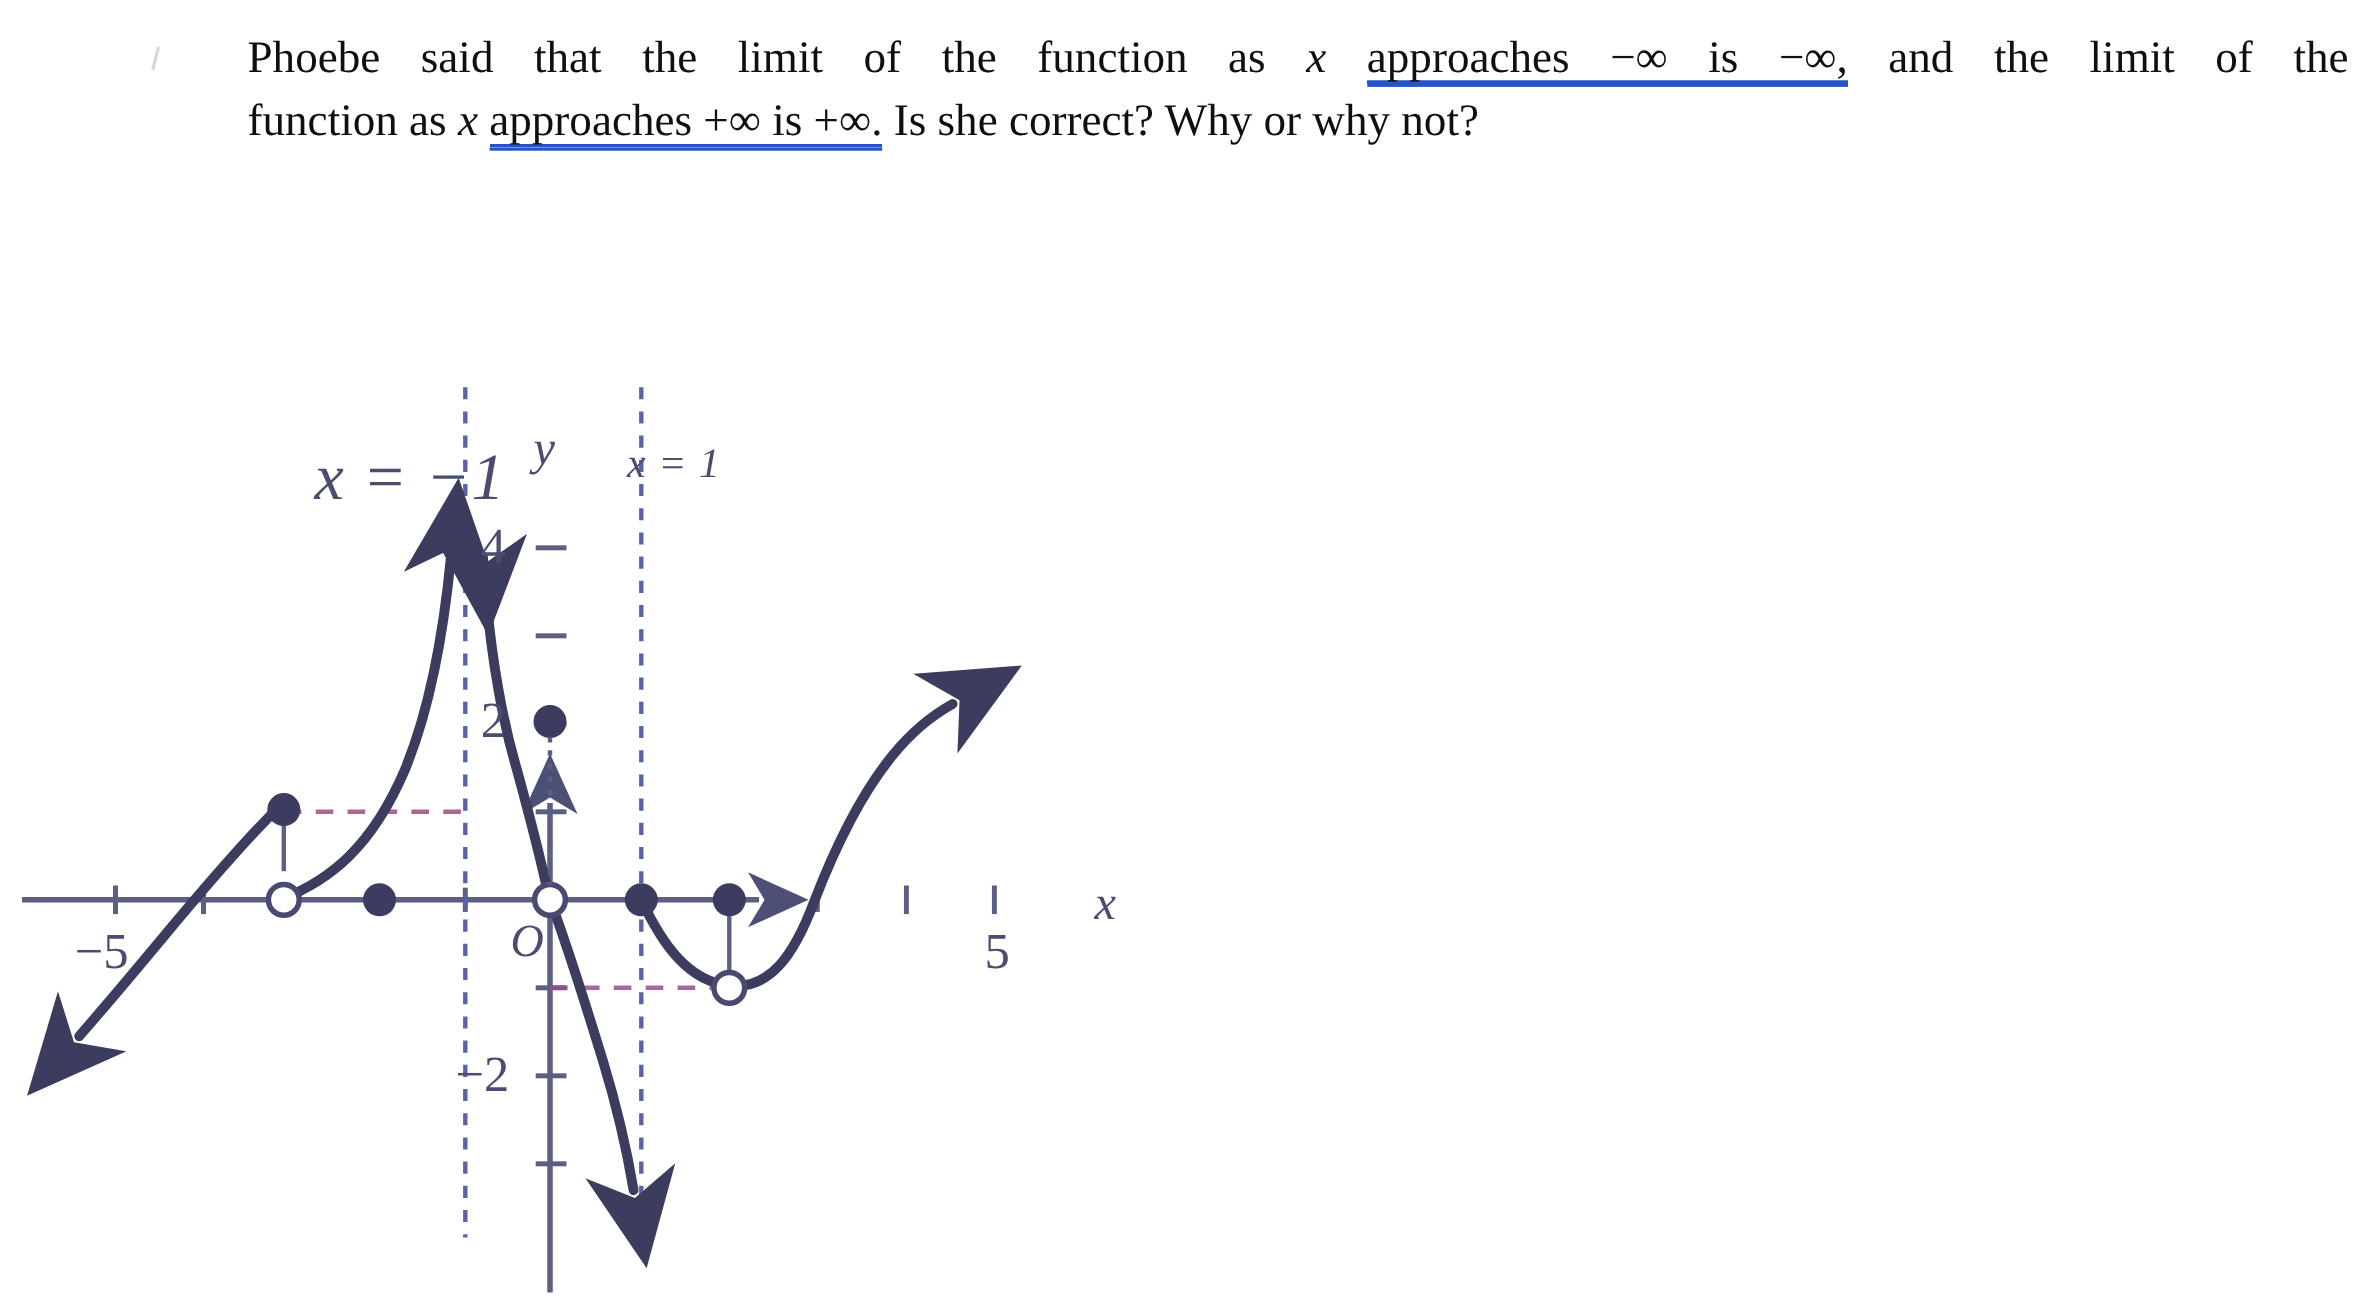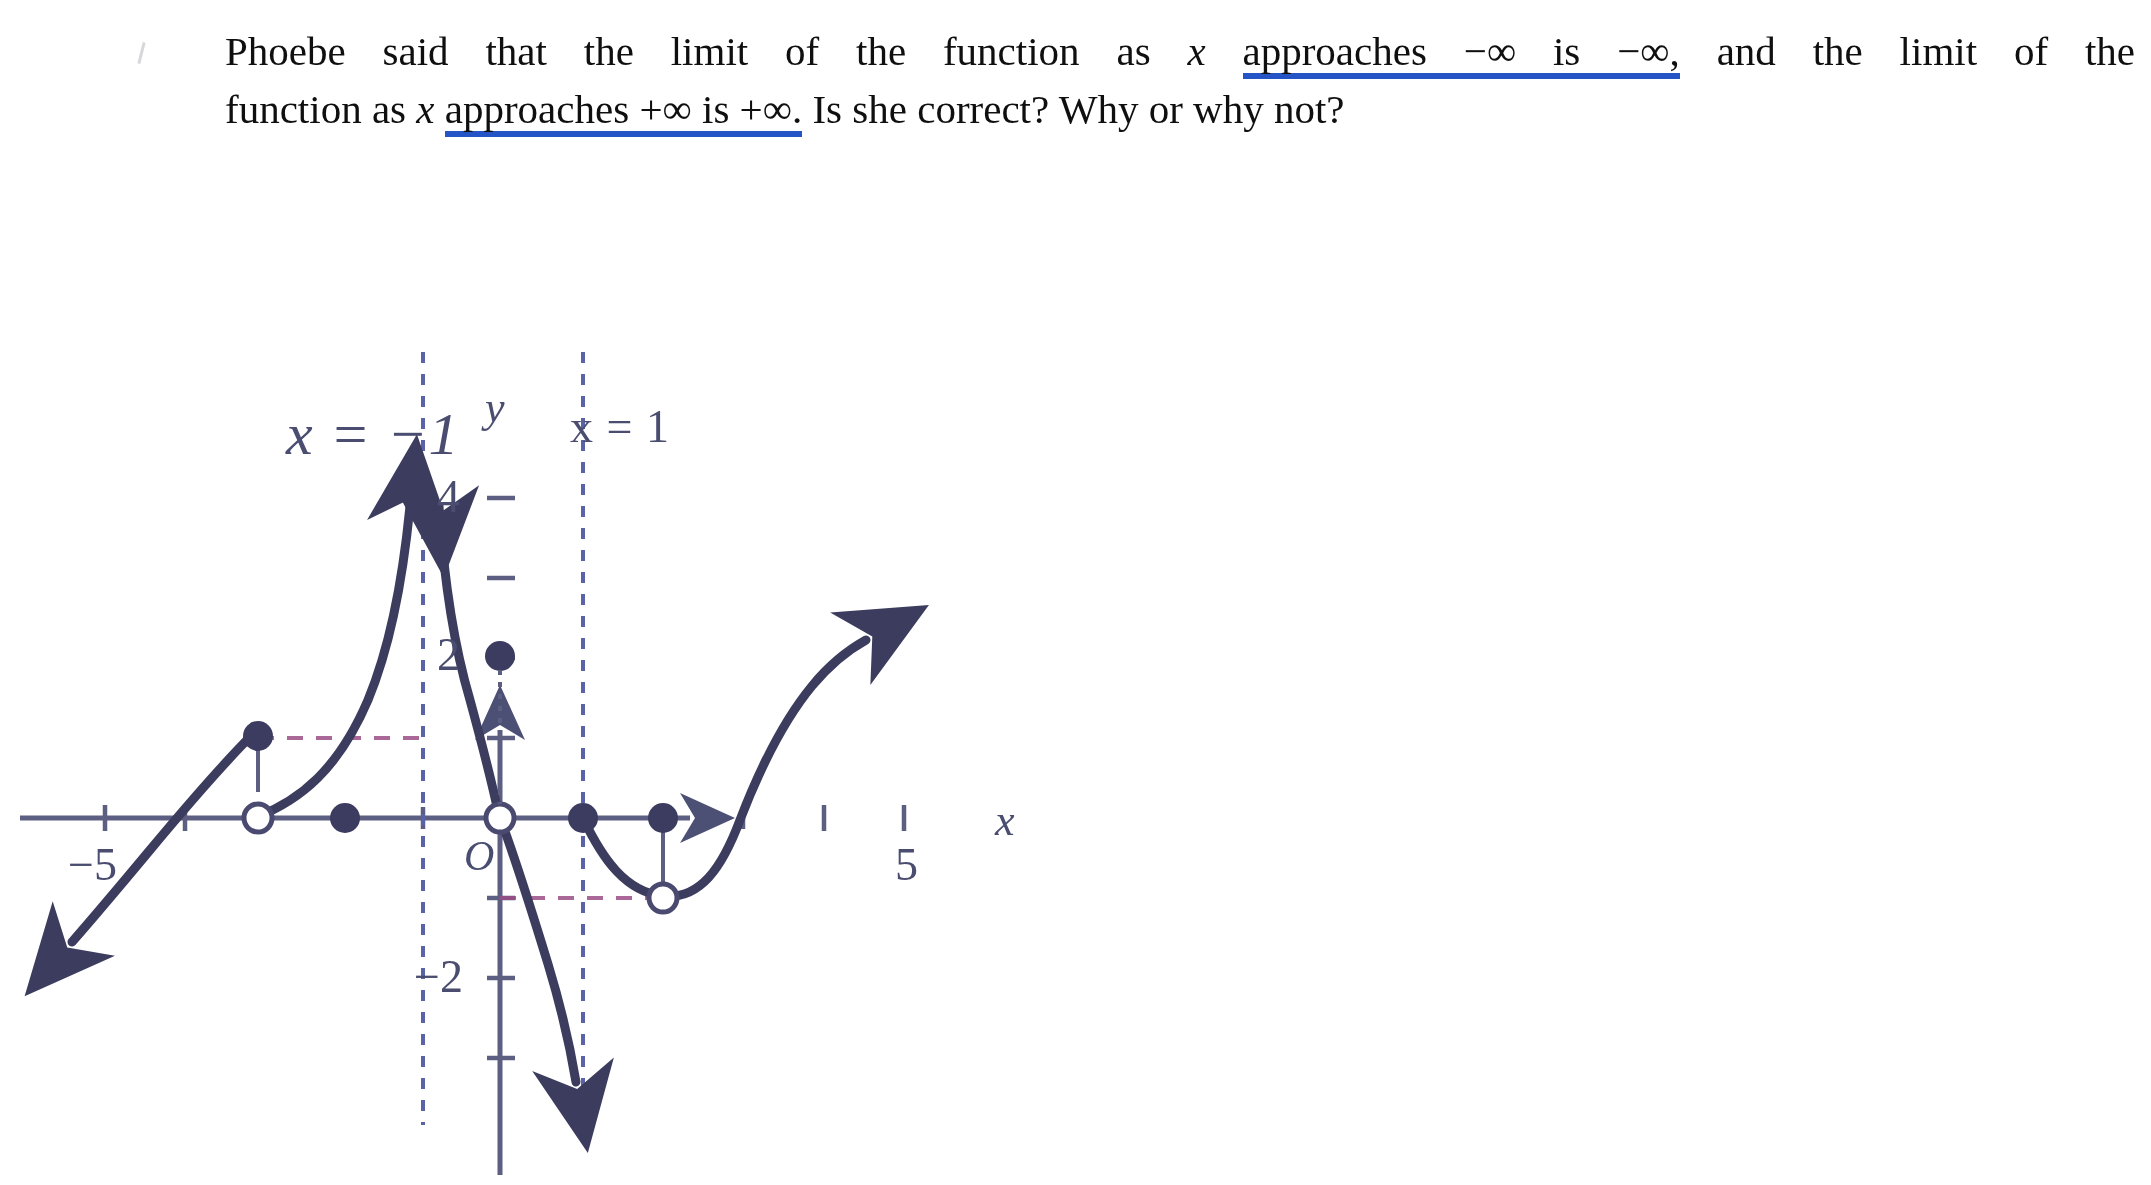--- a/index.html
+++ b/index.html
@@ -155,21 +155,21 @@
   </div>
 </div>
 
 <div id="glabels">
   <span style="position:absolute;left:485px;top:382px;font-size:44px;font-style:italic;color:#4a4d70;font-family:'Liberation Serif',serif;">y</span>
 
   <span style="position:absolute;left:995px;top:795px;font-size:44px;font-style:italic;color:#4a4d70;font-family:'Liberation Serif',serif;">x</span>
 
   <span style="position:absolute;left:286px;top:400px;font-size:60px;font-style:italic;color:#4a4d70;font-family:'Liberation Serif',serif;letter-spacing:1px;">x = −1</span>
 
-  <span style="position:absolute;left:570px;top:400px;font-size:46px;color:#4a4d70;font-family:'Liberation Serif',serif;letter-spacing:1px;">x = 1</span>
+  <span style="position:absolute;left:570px;top:400px;font-size:38px;font-style:italic;color:#4a4d70;font-family:'Liberation Serif',serif;letter-spacing:1px;">x = 1</span>
 
   <span style="position:absolute;left:437px;top:470px;font-size:46px;color:#4a4d70;font-family:'Liberation Serif',serif;">4</span>
 
   <span style="position:absolute;left:437px;top:628px;font-size:46px;color:#4a4d70;font-family:'Liberation Serif',serif;">2</span>
 
   <span style="position:absolute;left:414px;top:950px;font-size:46px;color:#4a4d70;font-family:'Liberation Serif',serif;">−2</span>
 
   <span style="position:absolute;left:68px;top:838px;font-size:46px;color:#4a4d70;font-family:'Liberation Serif',serif;">−5</span>
 
   <span style="position:absolute;left:895px;top:838px;font-size:46px;color:#4a4d70;font-family:'Liberation Serif',serif;">5</span>

